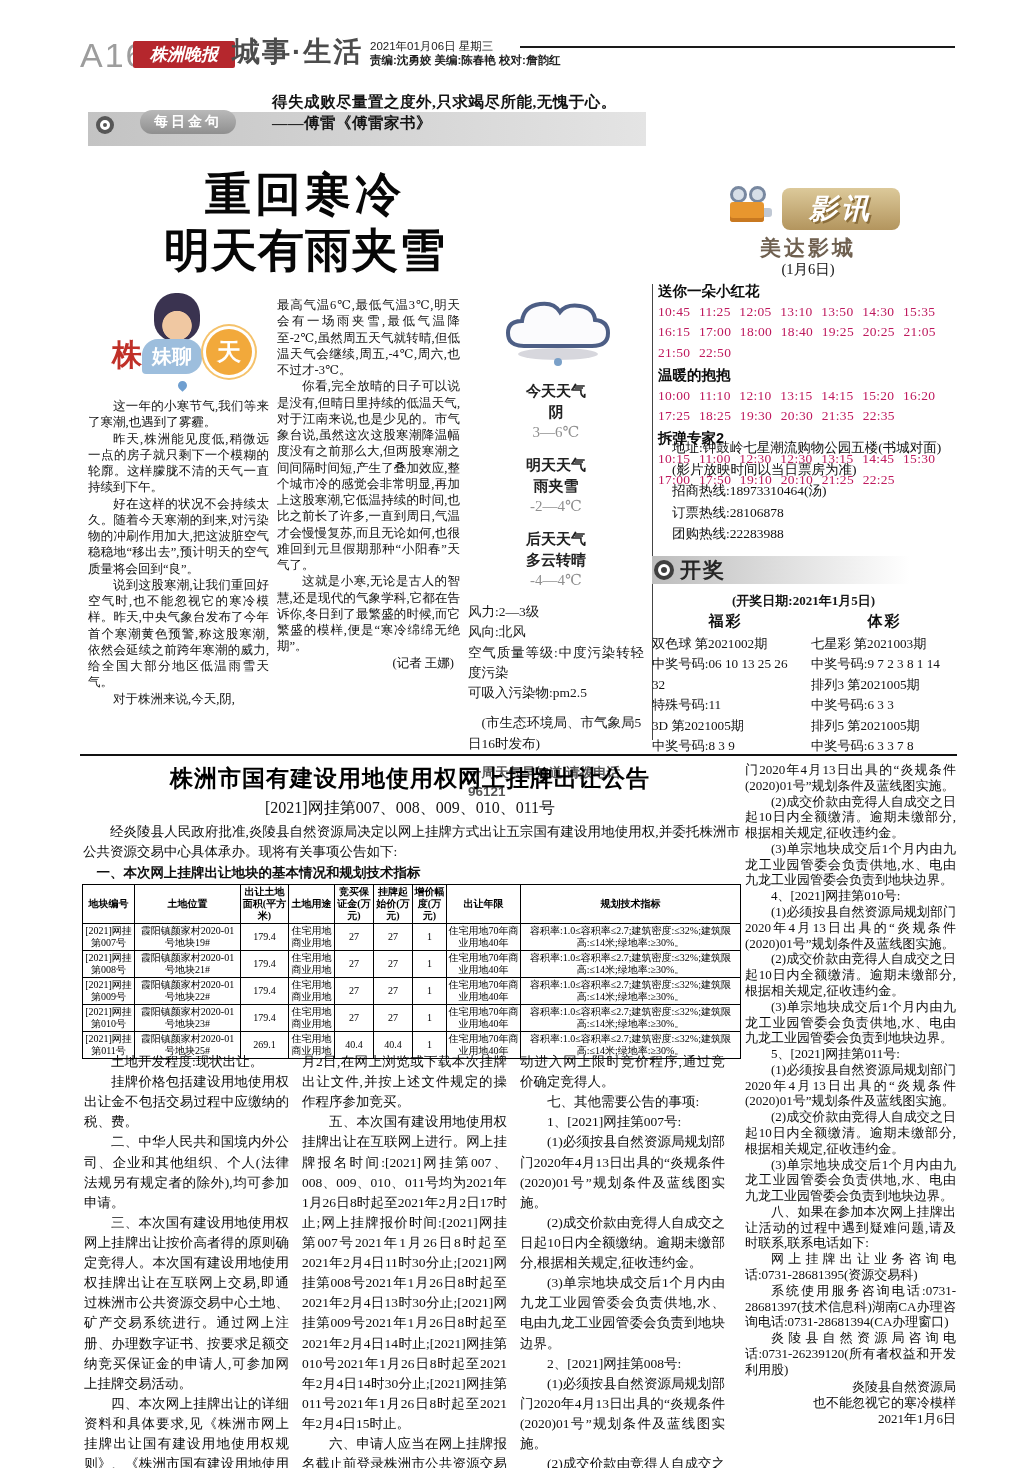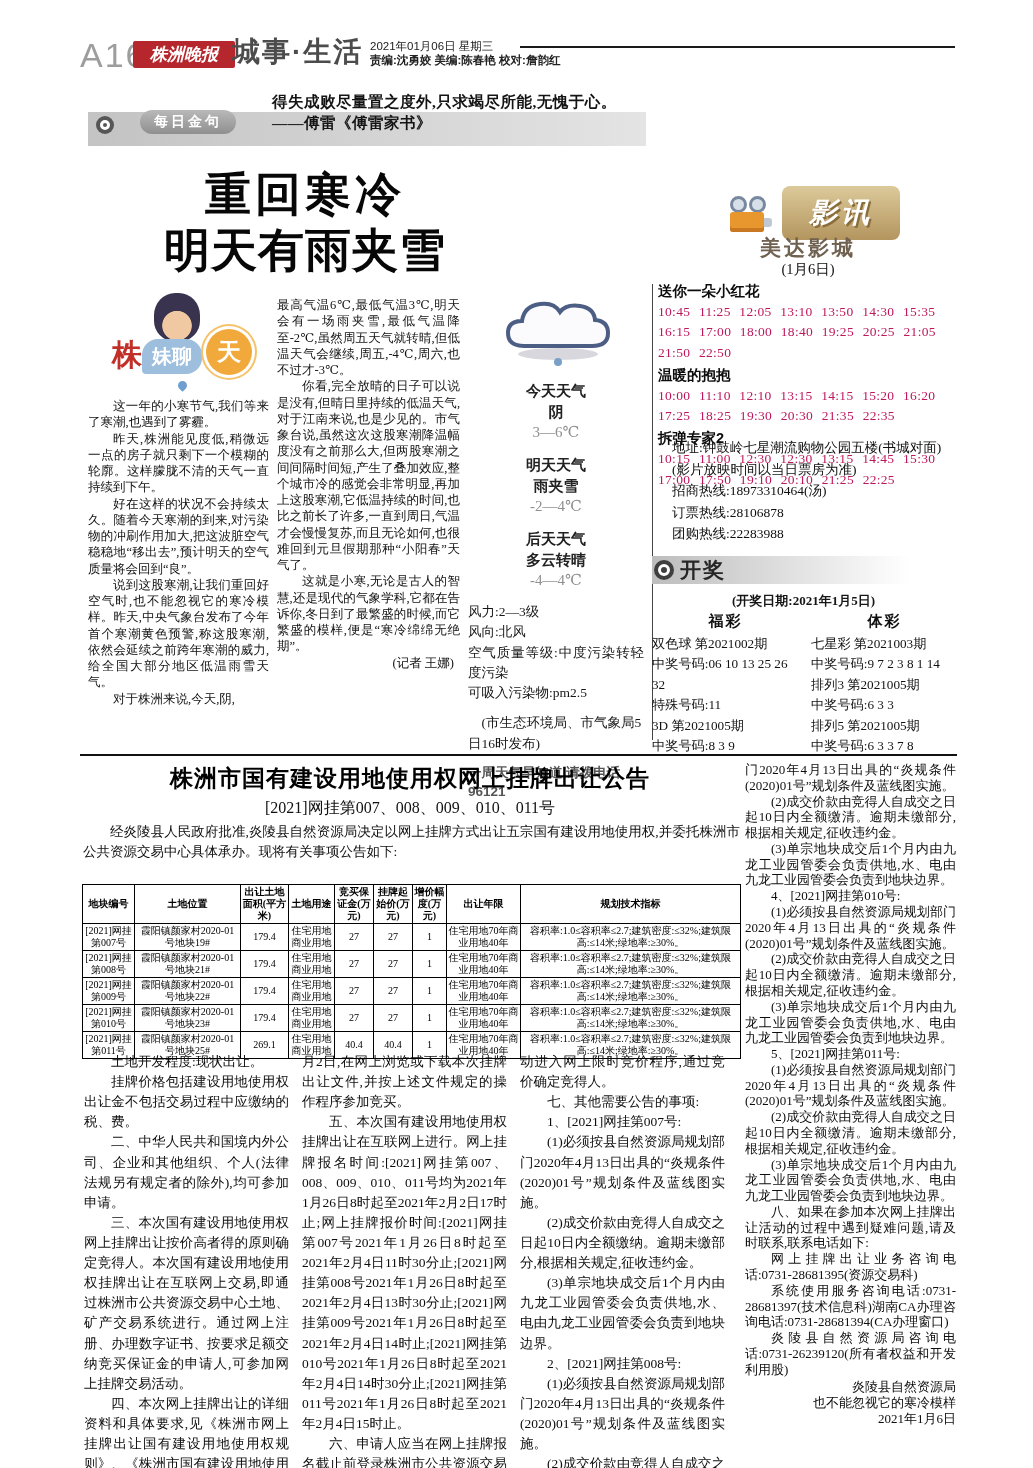--- a/index.html
+++ b/index.html
@@ -78,21 +78,21 @@
   
   .cine-badge { position:absolute; left:728px; top:186px; display:flex; align-items:flex-end; }
   .projector { position:relative; width:46px; height:44px; }
   .projector .reel { position:absolute; width:17px; height:17px; border:3px solid #7888a0; border-radius:50%;
     background:#d7dfe8; top:0; }
   .projector .reel.r1 { left:2px; } .projector .reel.r2 { left:21px; }
   .projector .body { position:absolute; left:2px; top:16px; width:34px; height:20px; background:#e8962e;
     border-radius:3px; box-shadow:inset 0 -4px 0 #c87820; }
   .projector .lens { position:absolute; left:36px; top:22px; width:8px; height:9px; background:#c0c8d4;
     border-radius:0 3px 3px 0; }
-  .cine-pill { margin-left:8px; width:118px; height:54px; border-radius:8px;
+  .cine-pill { margin-left:8px; width:118px; height:42px; border-radius:8px;
     background:linear-gradient(#dcc99a,#b3955e); display:flex; align-items:center; justify-content:center;
     color:#fff; font-size:28px; font-weight:900; font-style:italic; letter-spacing:4px;
     font-family:"Liberation Sans",sans-serif; text-shadow:2px 2px 0 #8a6d3b; }
   .cine-name { position:absolute; left:660px; top:234px; width:296px; text-align:center;
     font-family:"Liberation Sans",sans-serif; font-weight:bold; font-size:21px; color:#6f6050; letter-spacing:3px; }
   .cine-date { position:absolute; left:660px; top:260px; width:296px; text-align:center; font-size:14.5px; color:#111; }
   .movies { position:absolute; left:658px; top:281px; width:300px; }
   .movie { margin-bottom:2px; }
   .movie .mt { font-family:"Liberation Sans",sans-serif; font-weight:bold; font-size:14.5px; color:#0d0d0d; line-height:1.45; }
   .movie .times { font-size:13.5px; color:#be185d; line-height:1.5; word-spacing:5px; letter-spacing:0.3px; }
@@ -255,20 +255,21 @@
     <div class="lot-col">
       <h4>体彩</h4>
       <span><div>七星彩 第2021003期</div><div>中奖号码:9 7 2 3 8 1 14</div><div>排列3 第2021005期</div><div>中奖号码:6 3 3</div><div>排列5 第2021005期</div><div>中奖号码:6 3 3 7 8</div></span>
     </div>
   </div>
 
   <div class="ann">
     <div class="ann-title">株洲市国有建设用地使用权网上挂牌出让公告</div>
     <div class="ann-sub">[2021]网挂第007、008、009、010、011号</div>
     <div class="ann-intro">经炎陵县人民政府批准,炎陵县自然资源局决定以网上挂牌方式出让五宗国有建设用地使用权,并委托株洲市公共资源交易中心具体承办。现将有关事项公告如下:</div>
+    <div class="ann-head1">一、本次网上挂牌出让地块的基本情况和规划技术指标</div>
 
     <table>
       <colgroup>
         <col style="width:52px">
           <col style="width:106px">
           <col style="width:48px">
           <col style="width:46px">
         <col style="width:39px">
           <col style="width:39px">
           <col style="width:34px">

